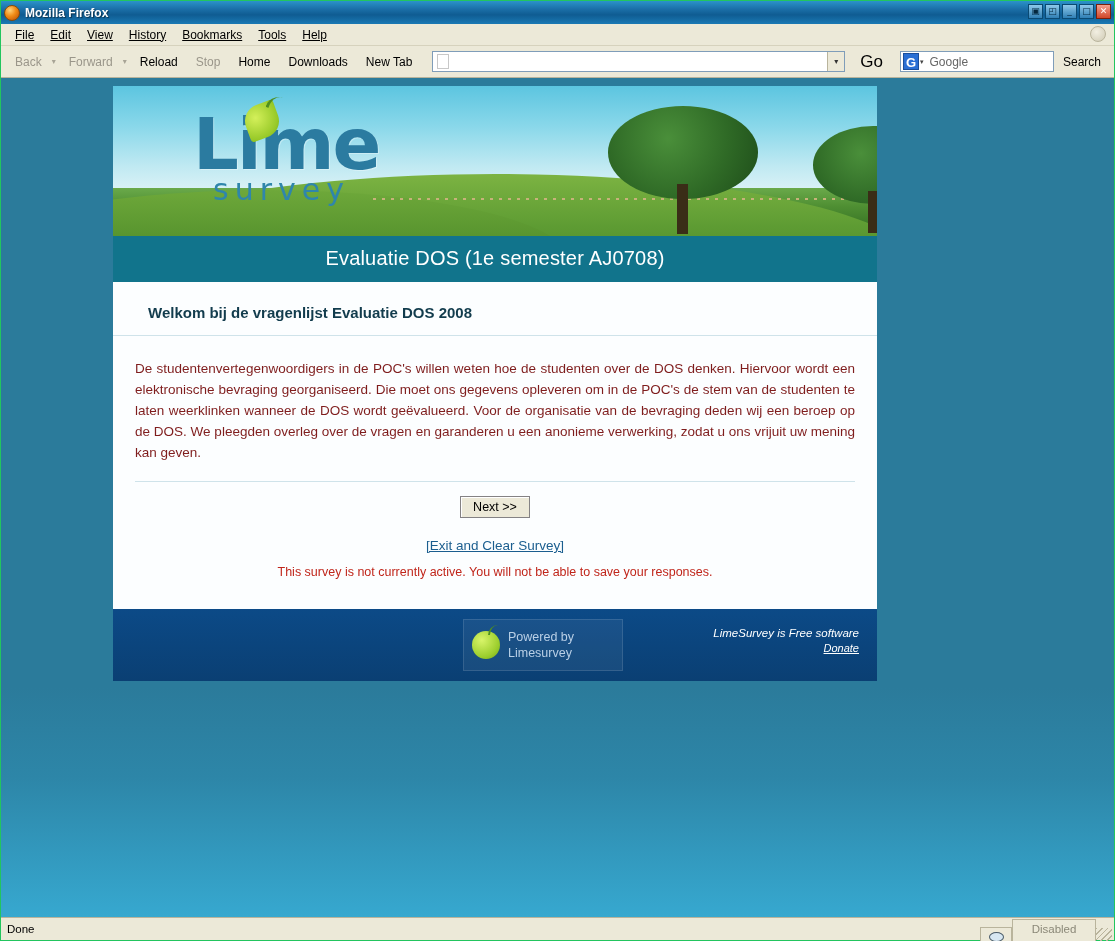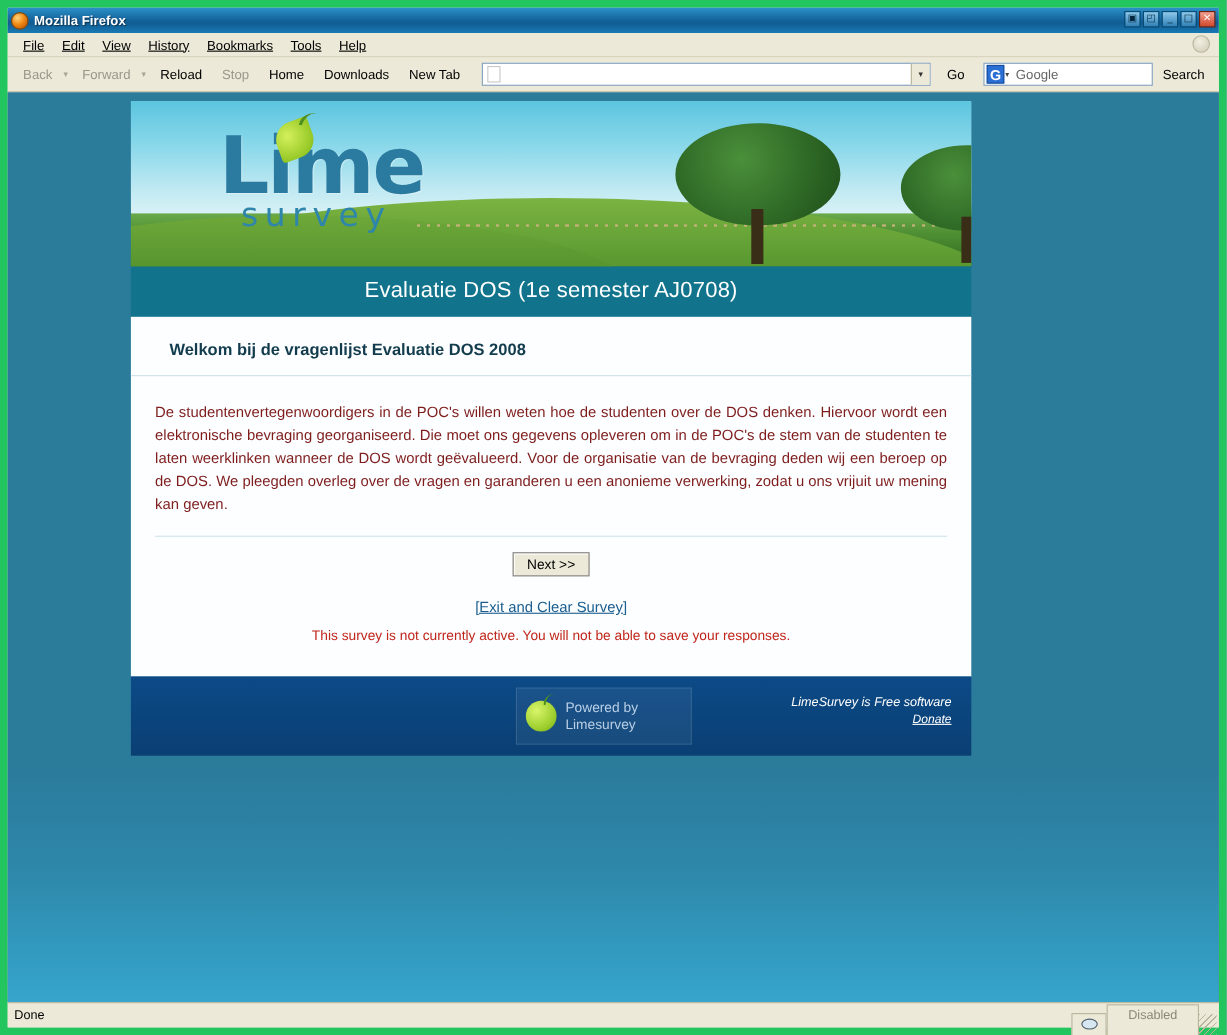--- a/index.html
+++ b/index.html
@@ -15,21 +15,21 @@
     font-size: 12px;
   }
 
   
   .window {
     position: absolute;
     left: 0; top: 0;
     width: 1115px;
     height: 941px;
     box-sizing: border-box;
-    border: 7px solid #22c55e;
+    border: 1px solid #22c55e;
     background: #ece9d8;
     display: flex;
     flex-direction: column;
   }
 
   
   .titlebar {
     height: 23px;
     flex: 0 0 23px;
     background: linear-gradient(to bottom, #2a93c9 0%, #1b6fa8 35%, #0f5c92 60%, #1a79b4 100%);
@@ -161,21 +161,21 @@
     width: 16px;
     height: 19px;
     border-left: 1px solid #b9b49c;
     background: #ece9d8;
     text-align: center;
     font-size: 8px;
     line-height: 19px;
     color: #333;
   }
   .gobtn {
-    font-size: 12px;
+    font-size: 17px;
     padding: 3px 9px;
   }
   .searchbar {
     width: 154px;
     height: 21px;
     background: #ffffff;
     border: 1px solid #7f9db9;
     box-sizing: border-box;
     display: flex;
     align-items: center;

